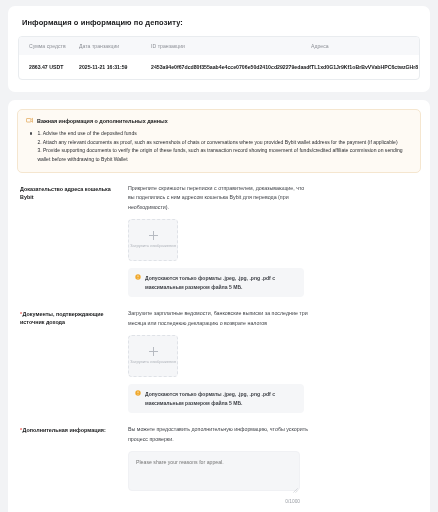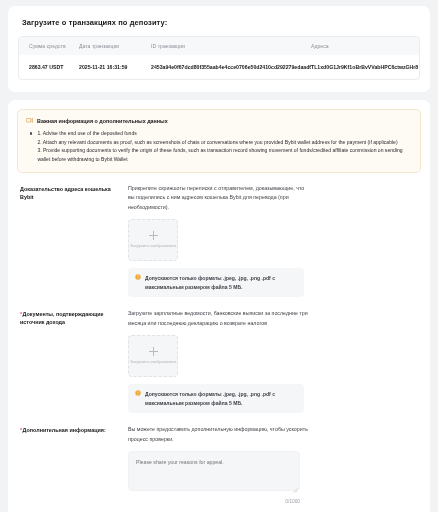--- a/index.html
+++ b/index.html
@@ -147,21 +147,21 @@
     width: 172px; text-align: right;
     font-size: 4.8px; color: #9a9ea5; margin-top: 4px;
   }
 </style>
 </head>
 <body>
 
 <div class="page">
 
   <div class="card" id="card-transactions">
-    <div class="card-title">Загрузите о транзакциях по депозиту:</div>
+    <div class="card-title">Информация о информацию по депозиту:</div>
 
     <div class="table-wrap">
       <table class="txn">
         <thead>
           <tr>
             <th class="c-amount">Сумма средств</th>
             <th class="c-date">Дата транзакции</th>
             <th class="c-txid">ID транзакции</th>
             <th class="c-addr">Адреса</th>
           </tr>

